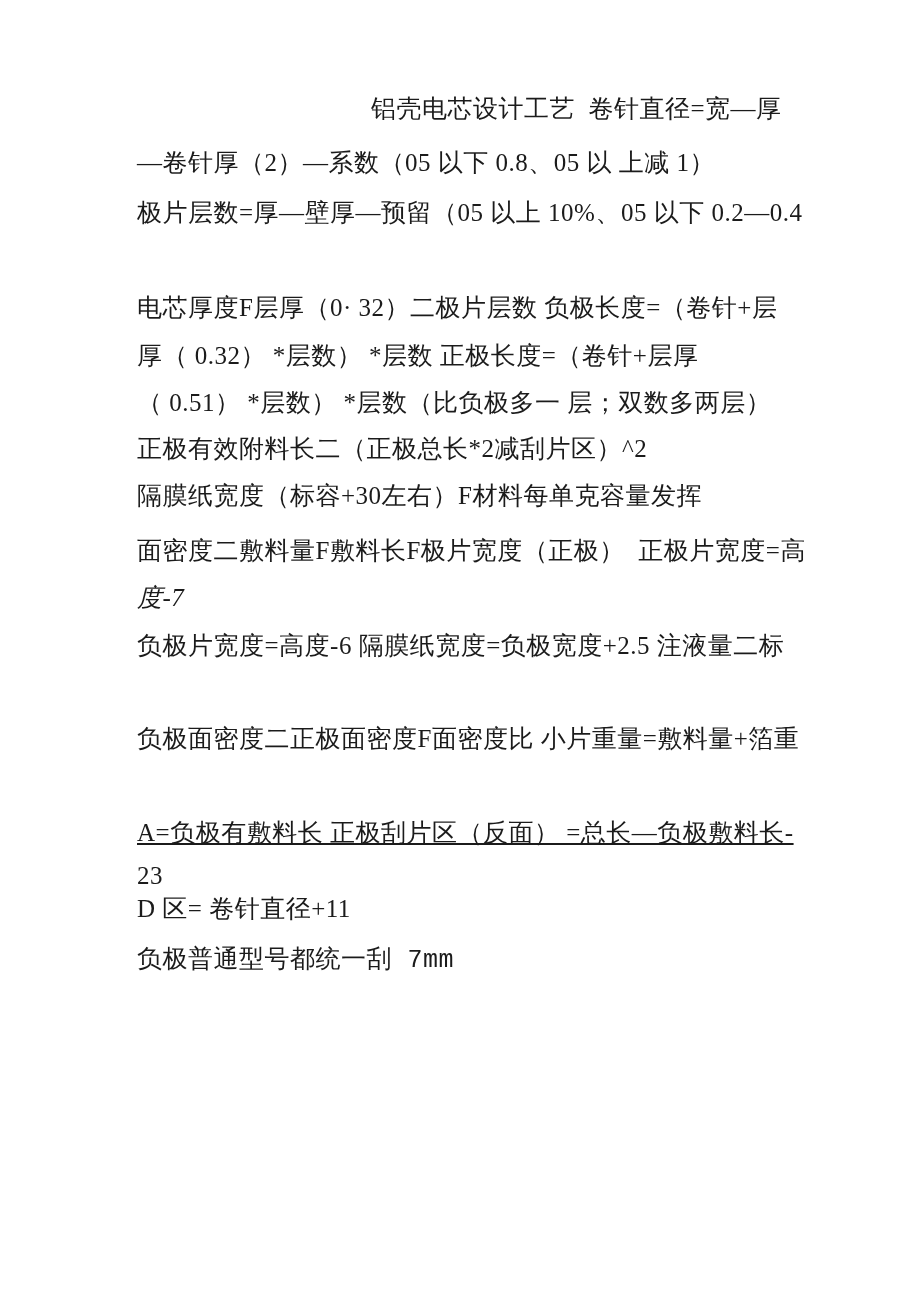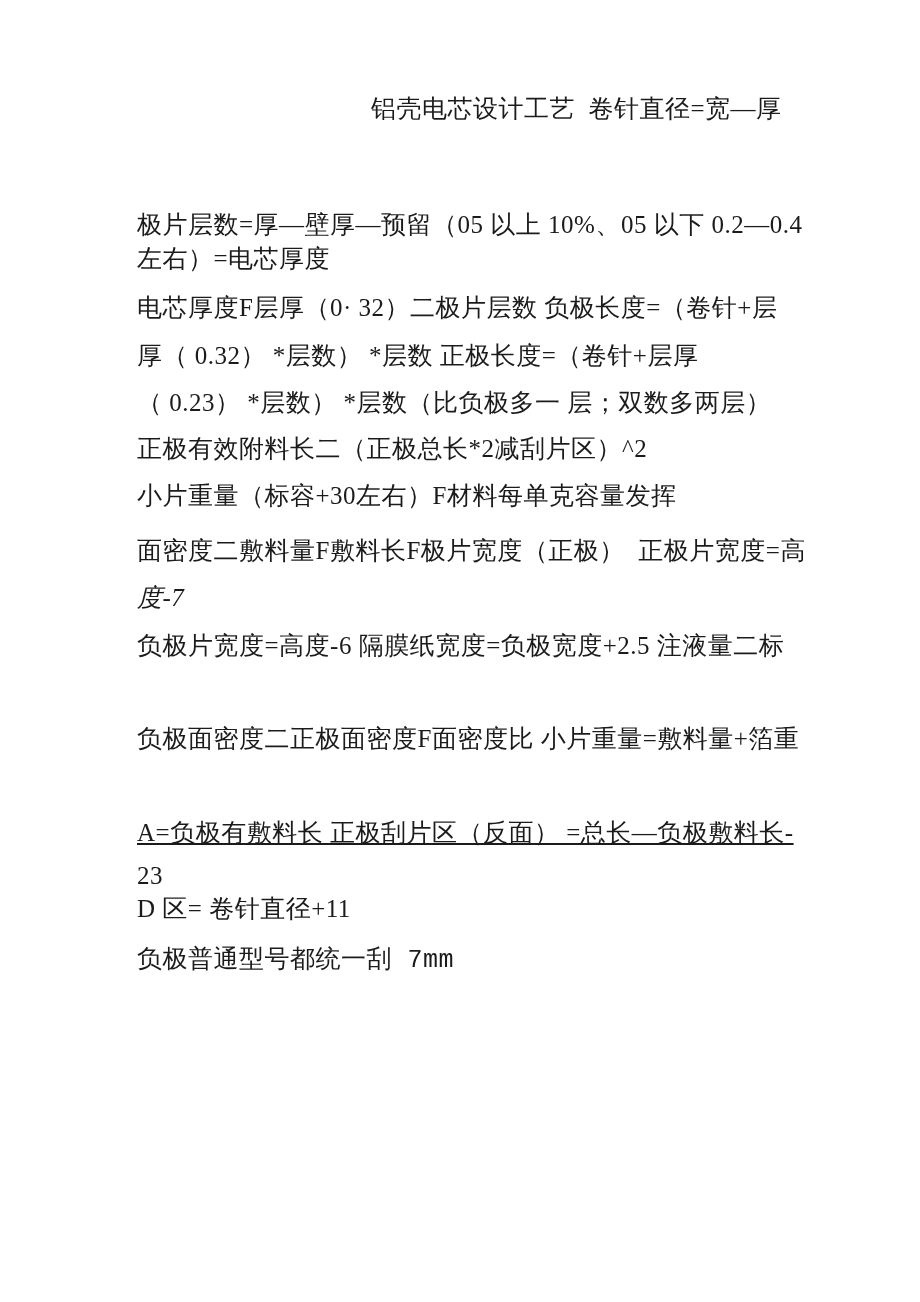--- a/index.html
+++ b/index.html
@@ -21,21 +21,21 @@
   .ln {
     position: absolute;
     left: 137px;
     height: 33px;
     line-height: 33px;
     white-space: pre;
     letter-spacing: 0.5px;
   }
   .l0  { top: 92px;  left: 371px; }
   .l1  { top: 146px; }
-  .l2  { top: 196px; margin-top: 12px; }
+  .l2  { top: 196px; }
   .l3  { top: 242px; }
   .l4  { top: 291px; }
   .l5  { top: 339px; }
   .l6  { top: 386px; }
   .l7  { top: 432px; }
   .l8  { top: 479px; }
   .l9  { top: 534px; }
   .l10 { top: 581px; font-style: italic; }
   .l11 { top: 629px; }
   .l12 { top: 676px; }
@@ -44,27 +44,27 @@
   .l15 { top: 816px; text-decoration: underline; }
   .l16 { top: 859px; }
   .l17 { top: 892px; }
   .l18 { top: 944px; font-family: Liberation Mono, monospace; }
 </style>
 </head>
 <body>
 
 <div class="page">
   <div class="ln l0">铝壳电芯设计工艺  卷针直径=宽—厚</div>
+  <div class="ln l1">—卷针厚（2）—系数（05 以下 0.8、05 以 上减 1）</div>
   <div class="ln l2">极片层数=厚—壁厚—预留（05 以上 10%、05 以下 0.2—0.4</div>
-  <div class="ln l3">左右）=电芯厚度</div>
   <div class="ln l4">电芯厚度F层厚（0· 32）二极片层数 负极长度=（卷针+层</div>
   <div class="ln l5">厚（ 0.32） *层数） *层数 正极长度=（卷针+层厚</div>
-  <div class="ln l6">（ 0.23） *层数） *层数（比负极多一 层；双数多两层）</div>
+  <div class="ln l6">（ 0.51） *层数） *层数（比负极多一 层；双数多两层）</div>
   <div class="ln l7">正极有效附料长二（正极总长*2减刮片区）^2</div>
-  <div class="ln l8">小片重量（标容+30左右）F材料每单克容量发挥</div>
+  <div class="ln l8">隔膜纸宽度（标容+30左右）F材料每单克容量发挥</div>
   <div class="ln l9">面密度二敷料量F敷料长F极片宽度（正极）  正极片宽度=高</div>
   <div class="ln l10">度-7</div>
   <div class="ln l11">负极片宽度=高度-6 隔膜纸宽度=负极宽度+2.5 注液量二标</div>
   <div class="ln l13">负极面密度二正极面密度F面密度比 小片重量=敷料量+箔重</div>
   <div class="ln l15">A=负极有敷料长 正极刮片区（反面） =总长—负极敷料长-</div>
   <div class="ln l16">23</div>
   <div class="ln l17">D 区= 卷针直径+11</div>
   <div class="ln l18">负极普通型号都统一刮 7mm</div>
 </div>
 

